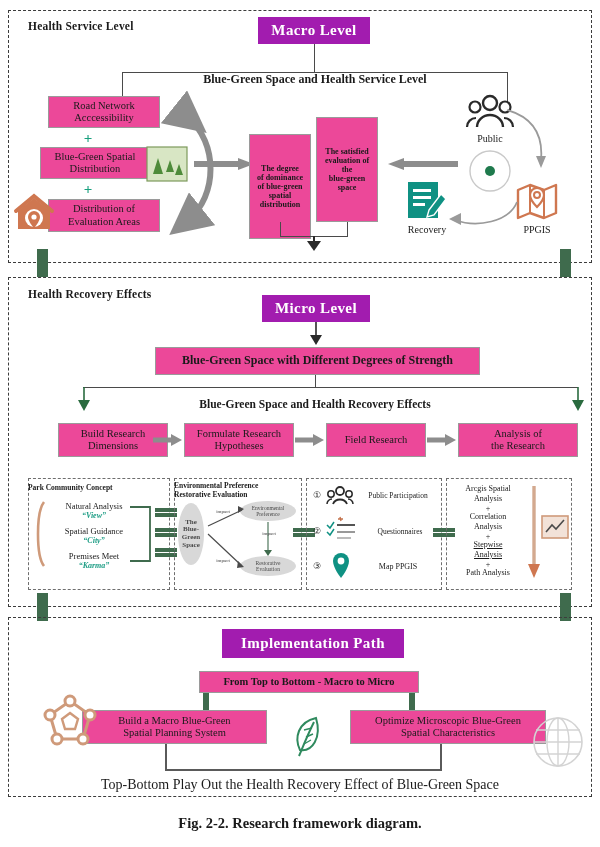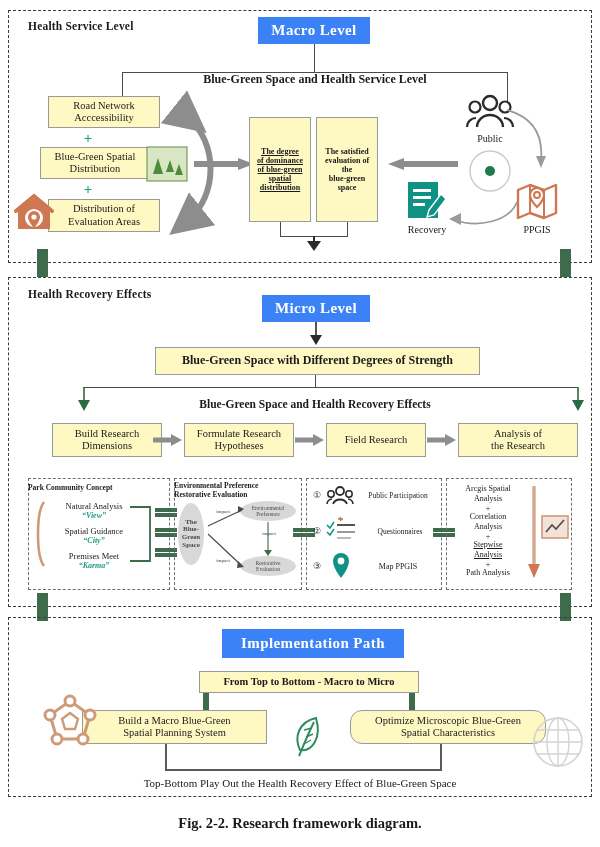--- a/index.html
+++ b/index.html
@@ -2,26 +2,26 @@
 <html><head>
 <meta charset="utf-8">
 <style>
   html,body{margin:0;padding:0;background:#ffffff;}
   body{width:600px;height:847px;position:relative;
        font-family:"Liberation Serif", serif;color:#1a1a1a;overflow:hidden;}
 
   .panel{position:absolute;border:1.5px dashed #3c3c3c;box-sizing:border-box;}
   .panel-label{position:absolute;font-weight:700;font-size:11px;letter-spacing:.2px;}
 
-  .green-hdr{position:absolute;background:#3b82f6;color:#ffffff;
+  .green-hdr{position:absolute;background:#a21caf;color:#ffffff;
              font-weight:700;text-align:center;box-sizing:border-box;
              display:flex;align-items:center;justify-content:center;
              letter-spacing:.4px;}
 
-  .wbox{position:absolute;background:#fef9c3;border:1px solid #9a9a9a;
+  .wbox{position:absolute;background:#ec4899;border:1px solid #9a9a9a;
         box-sizing:border-box;display:flex;align-items:center;
         justify-content:center;text-align:center;line-height:1.15;}
 
   .ttl{position:absolute;font-weight:700;text-align:center;}
 
   .ln{position:absolute;background:#4a4a4a;}
   .ln-h{height:1px;}
   .ln-v{width:1px;}
 
   .connector{position:absolute;background:#3f6b4d;width:11px;}
@@ -97,21 +97,21 @@
     </marker>
   </defs>
   <path d="M28,22 C58,46 58,100 28,124" stroke="#8d8d8d" stroke-width="6" fill="none" marker-start="url(#ghead)" marker-end="url(#ghead)"></path>
 </svg>
 
 <svg style="left:194px;top:156px;" width="62" height="16" viewBox="0 0 62 16">
   <path d="M0,8 L44,8" stroke="#8d8d8d" stroke-width="6" fill="none"></path>
   <path d="M44,2 L60,8 L44,14 z" fill="#8d8d8d"></path>
 </svg>
 
-<div class="wbox" style="left:249px;top:117px;width:62px;height:105px;font-size:8px;font-weight:700;white-space:pre-line;text-decoration:underline;">The degree
+<div class="wbox" style="left:249px;top:134px;width:62px;height:105px;font-size:8px;font-weight:700;white-space:pre-line;">The degree
 of dominance
 of blue-green
 spatial
 distribution</div>
 <div class="wbox" style="left:316px;top:117px;width:62px;height:105px;font-size:8px;font-weight:700;white-space:pre-line;">The satisfied
 evaluation of
 the
 blue-green
 space</div>
 
@@ -192,21 +192,21 @@
   <path d="M8,0 L8,14" stroke="#2a6b3f" stroke-width="1.6"></path>
   <path d="M2,13 L14,13 L8,24 z" fill="#2a6b3f"></path>
 </svg>
 <svg style="left:570px;top:387px;" width="16" height="26" viewBox="0 0 16 26">
   <path d="M8,0 L8,14" stroke="#2a6b3f" stroke-width="1.6"></path>
   <path d="M2,13 L14,13 L8,24 z" fill="#2a6b3f"></path>
 </svg>
 
 <div class="ttl" style="left:120px;top:398px;width:390px;font-size:11.5px;">Blue-Green Space and Health Recovery Effects</div>
 
-<div class="wbox" style="left:52px;top:423px;width:110px;height:34px;font-size:10.5px;white-space:pre-line;">Build Research
+<div class="wbox" style="left:58px;top:423px;width:110px;height:34px;font-size:10.5px;white-space:pre-line;">Build Research
 Dimensions</div>
 <svg style="left:153px;top:433px;" width="30" height="14" viewBox="0 0 30 14">
   <path d="M0,7 L18,7" stroke="#8d8d8d" stroke-width="5"></path>
     <path d="M18,1 L29,7 L18,13 z" fill="#8d8d8d"></path>
 </svg>
 <div class="wbox" style="left:184px;top:423px;width:110px;height:34px;font-size:10.5px;white-space:pre-line;">Formulate Research
 Hypotheses</div>
 <svg style="left:295px;top:433px;" width="30" height="14" viewBox="0 0 30 14">
   <path d="M0,7 L18,7" stroke="#8d8d8d" stroke-width="5"></path>
     <path d="M18,1 L29,7 L18,13 z" fill="#8d8d8d"></path>
@@ -330,28 +330,28 @@
 
 <div class="green-hdr" style="left:222px;top:629px;width:182px;height:29px;font-size:15px;">Implementation Path</div>
 
 <div class="wbox" style="left:199px;top:671px;width:220px;height:22px;font-size:10.5px;font-weight:700;">From Top to Bottom - Macro to Micro</div>
 
 <div class="connector" style="left:203px;top:693px;height:18px;width:6px;"></div>
 <div class="connector" style="left:409px;top:693px;height:18px;width:6px;"></div>
 
 <div class="wbox" style="left:82px;top:710px;width:185px;height:34px;font-size:10.5px;white-space:pre-line;">Build a Macro Blue-Green
 Spatial Planning System</div>
-<div class="wbox" style="left:350px;top:710px;width:196px;height:34px;font-size:10.5px;white-space:pre-line;border-radius:12px;">Optimize Microscopic Blue-Green
+<div class="wbox" style="left:350px;top:710px;width:196px;height:34px;font-size:10.5px;white-space:pre-line;">Optimize Microscopic Blue-Green
 Spatial Characteristics</div>
 
 <div class="ln ln-v" style="left:165px;top:744px;height:26px;width:2px;background:#5a5a5a;"></div>
 <div class="ln ln-v" style="left:440px;top:744px;height:26px;width:2px;background:#5a5a5a;"></div>
 <div class="ln ln-h" style="left:165px;top:769px;width:277px;height:2px;background:#5a5a5a;"></div>
 
-<div class="ttl" style="left:60px;top:777px;width:480px;font-size:11px;font-weight:400;">Top-Bottom  Play Out the Health Recovery Effect of Blue-Green Space</div>
+<div class="ttl" style="left:60px;top:777px;width:480px;font-size:14px;font-weight:400;">Top-Bottom  Play Out the Health Recovery Effect of Blue-Green Space</div>
 
 <svg style="left:42px;top:693px;" width="56" height="56" viewBox="0 0 56 56">
   <path d="M28 8 L48 22 L41 46 L15 46 L8 22 Z" fill="none" stroke="#cf9a7a" stroke-width="3"></path>
   <path d="M28 20 L36 26 L33 36 L23 36 L20 26 Z" fill="none" stroke="#cf9a7a" stroke-width="2.4"></path>
   <circle cx="28" cy="8" r="5" fill="#fff" stroke="#cf9a7a" stroke-width="3"></circle>
   <circle cx="48" cy="22" r="5" fill="#fff" stroke="#cf9a7a" stroke-width="3"></circle>
   <circle cx="41" cy="46" r="5" fill="#fff" stroke="#cf9a7a" stroke-width="3"></circle>
   <circle cx="15" cy="46" r="5" fill="#fff" stroke="#cf9a7a" stroke-width="3"></circle>
   <circle cx="8" cy="22" r="5" fill="#fff" stroke="#cf9a7a" stroke-width="3"></circle>
 </svg>

